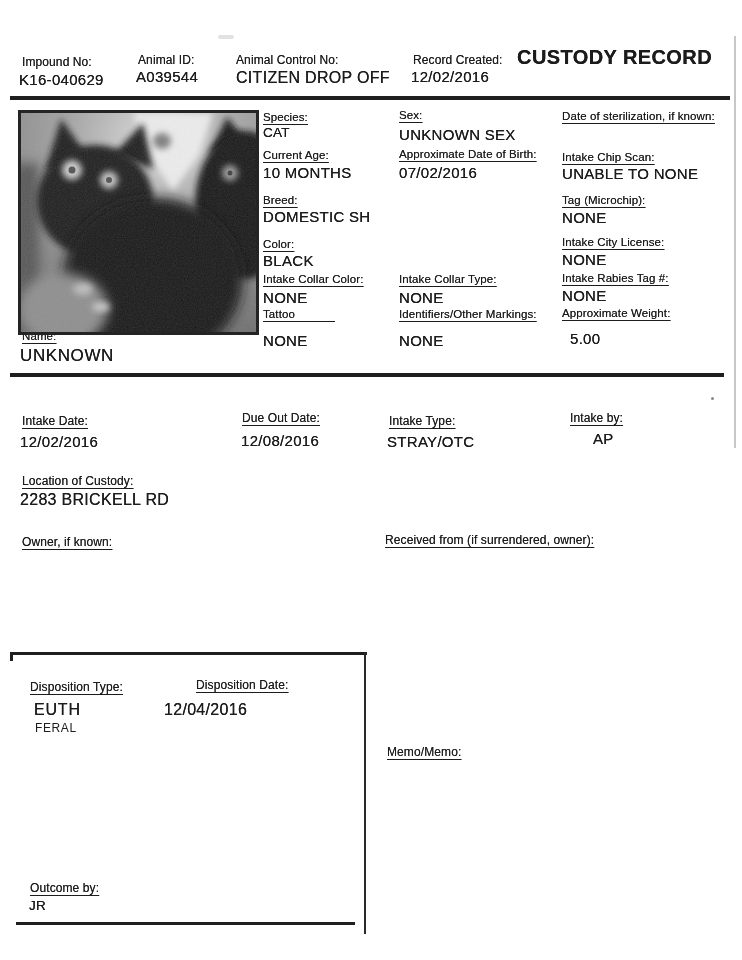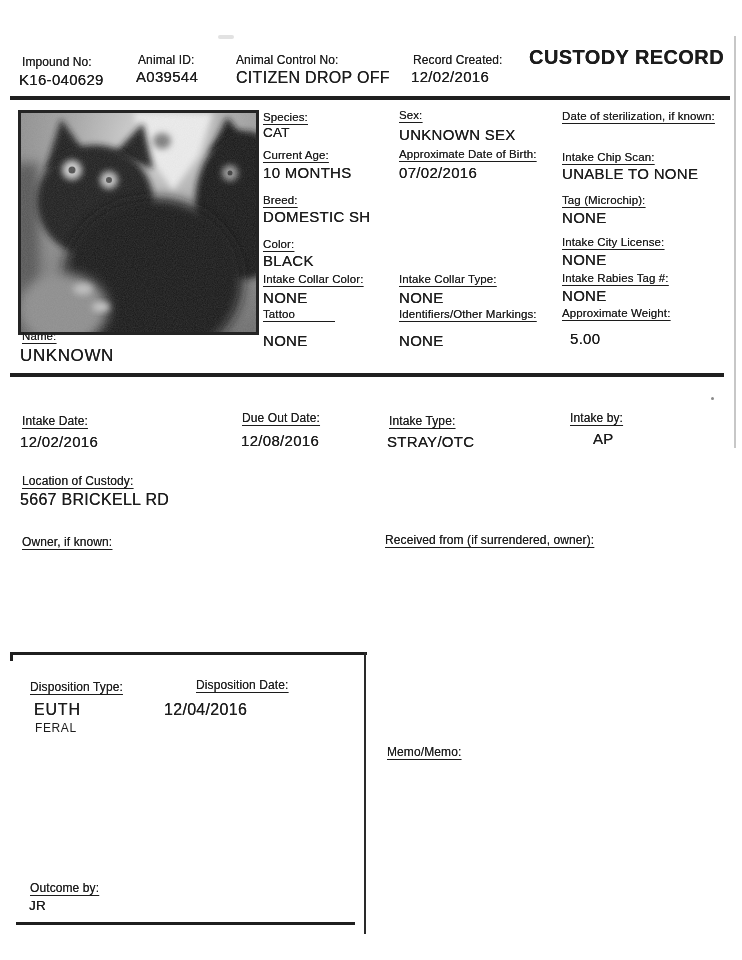--- a/index.html
+++ b/index.html
@@ -44,21 +44,21 @@
 
   <div class="abs hdr-lbl" style="left:138px;top:53px">Animal ID:</div>
   <div class="abs val val-lg" style="left:136px;top:68px">A039544</div>
 
   <div class="abs hdr-lbl" style="left:236px;top:53px">Animal Control No:</div>
   <div class="abs val val-xl" style="left:236px;top:69px">CITIZEN DROP OFF</div>
 
   <div class="abs hdr-lbl" style="left:413px;top:53px">Record Created:</div>
   <div class="abs val val-lg" style="left:411px;top:68px">12/02/2016</div>
 
-  <div class="abs title" style="right:18px;top:46px;text-align:right">CUSTODY RECORD</div>
+  <div class="abs title" style="right:30px;top:46px;text-align:right">CUSTODY RECORD</div>
 
   <div class="abs rule" style="left:10px;top:96px;width:720px;height:4px"></div>
 
   <div class="photo-frame">
     <svg width="235" height="219" viewBox="0 0 235 219">
       <defs>
         <radialGradient id="bgGrad" cx="58%" cy="12%" r="95%">
           <stop offset="0%" stop-color="#dedede"></stop>
           <stop offset="40%" stop-color="#a3a3a3"></stop>
           <stop offset="100%" stop-color="#6e6e6e"></stop>
@@ -163,21 +163,21 @@
   <div class="abs lbl lbl-md" style="left:242px;top:411px">Due Out Date:</div>
   <div class="abs val val-lg" style="left:241px;top:432px">12/08/2016</div>
 
   <div class="abs lbl lbl-md" style="left:389px;top:414px">Intake Type:</div>
   <div class="abs val val-lg" style="left:387px;top:433px">STRAY/OTC</div>
 
   <div class="abs lbl lbl-md" style="left:570px;top:411px">Intake by:</div>
   <div class="abs val val-lg" style="left:593px;top:430px">AP</div>
 
   <div class="abs lbl lbl-md" style="left:22px;top:474px">Location of Custody:</div>
-  <div class="abs val val-xl" style="left:20px;top:491px">5667 BRICKELL RD</div>
+  <div class="abs val val-xl" style="left:20px;top:491px">2283 BRICKELL RD</div>
 
   <div class="abs lbl lbl-md" style="left:22px;top:535px">Owner, if known:</div>
 
   <div class="abs lbl lbl-md" style="left:385px;top:533px">Received from (if surrendered, owner):</div>
 
   <div class="abs rule" style="left:10px;top:652px;width:357px;height:3px"></div>
   <div class="abs rule" style="left:10px;top:652px;width:3px;height:9px"></div>
   <div class="abs" style="left:364px;top:652px;width:2px;height:282px;background:#2a2a2a"></div>
   <div class="abs rule" style="left:16px;top:922px;width:339px;height:3px"></div>
 

